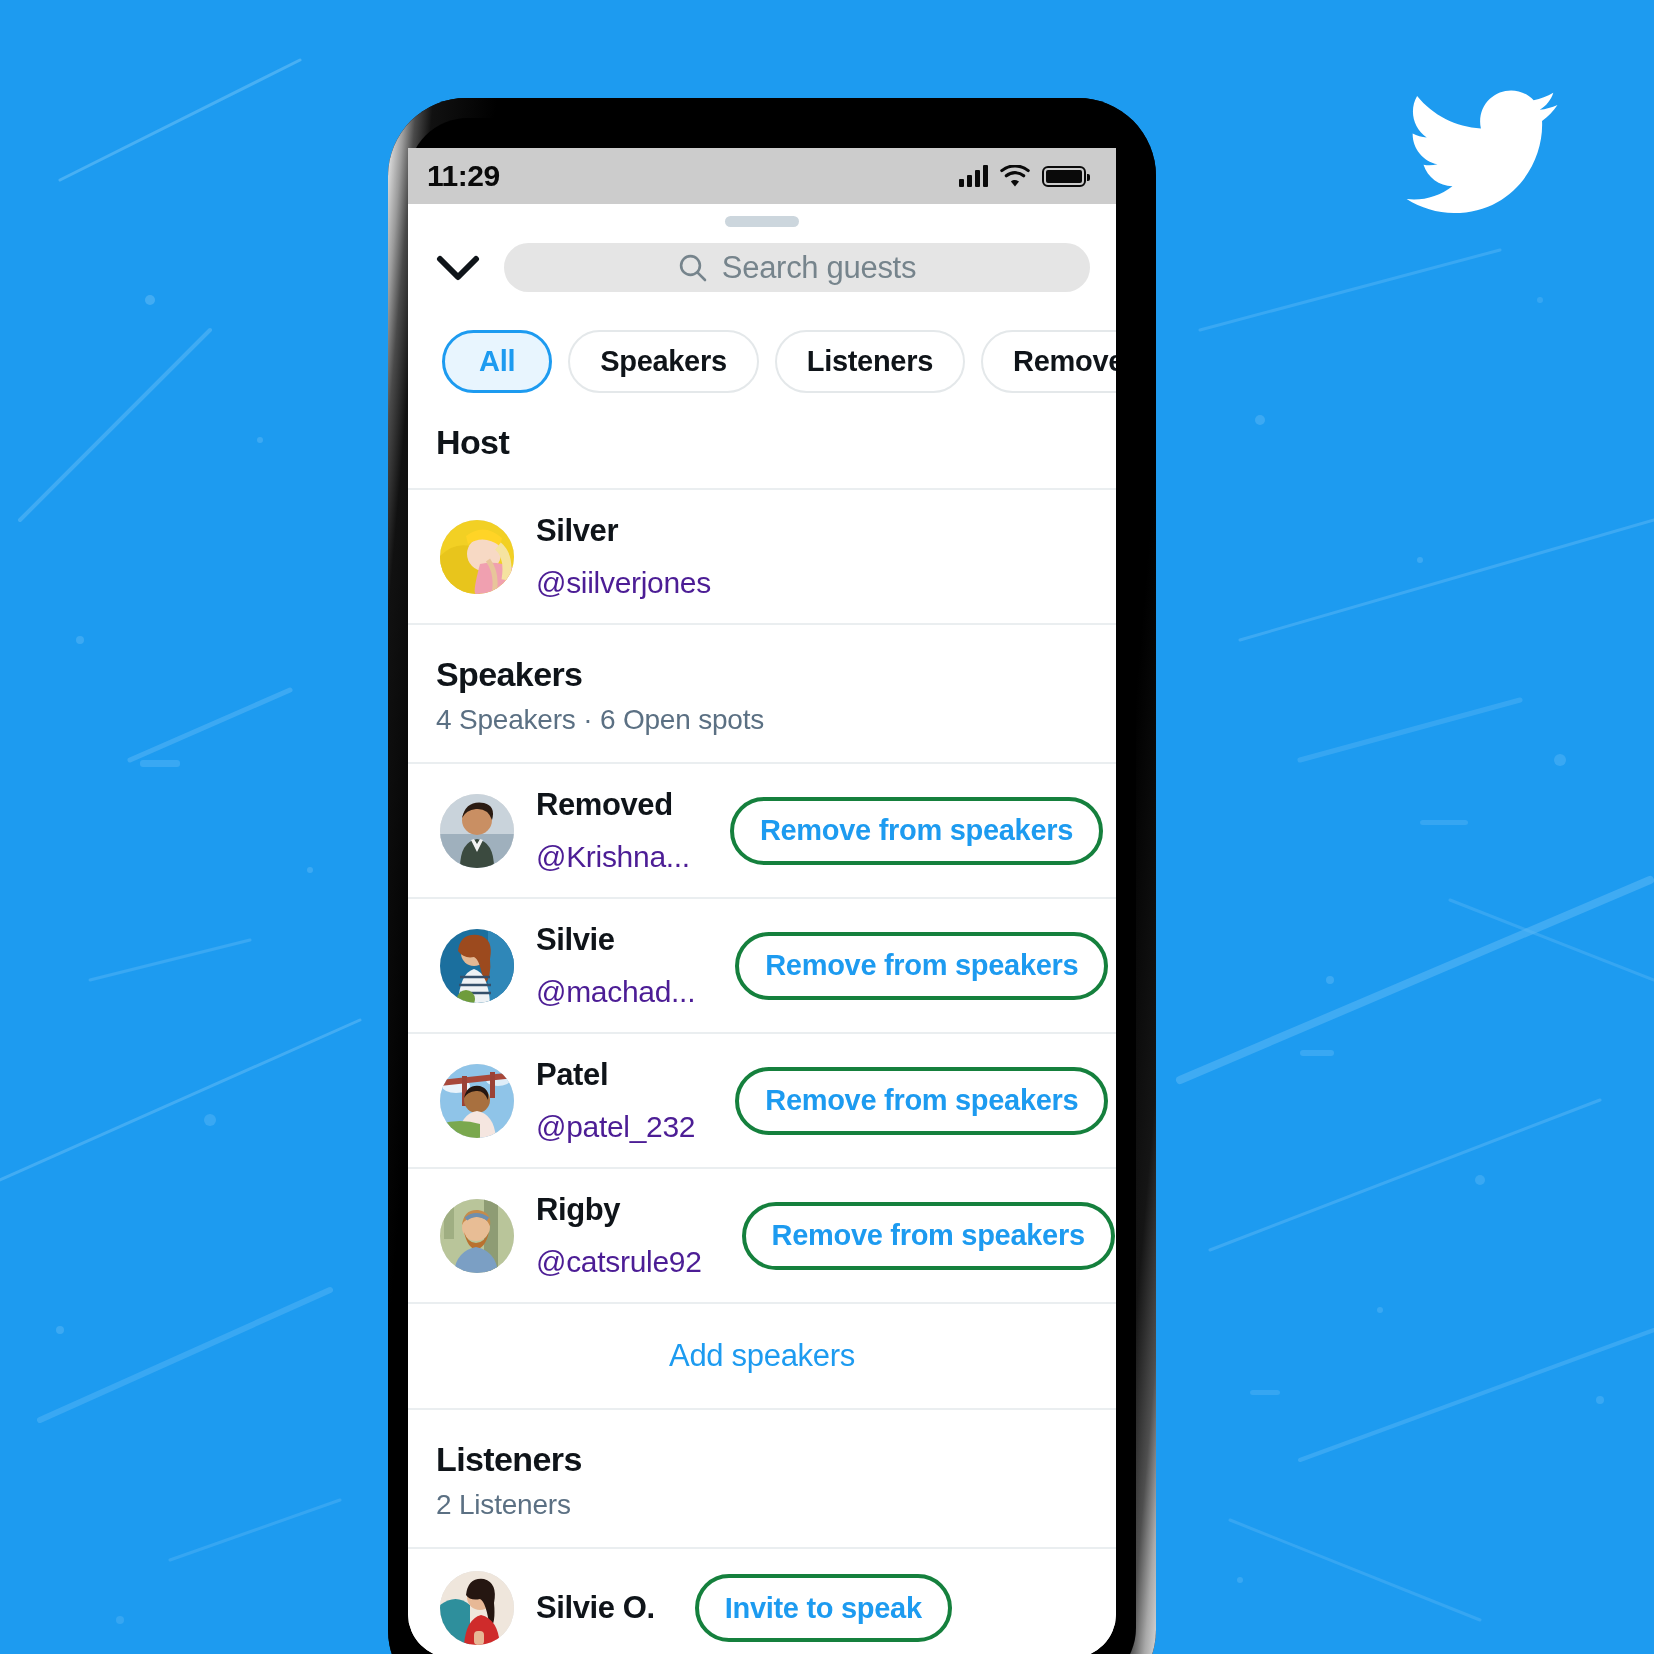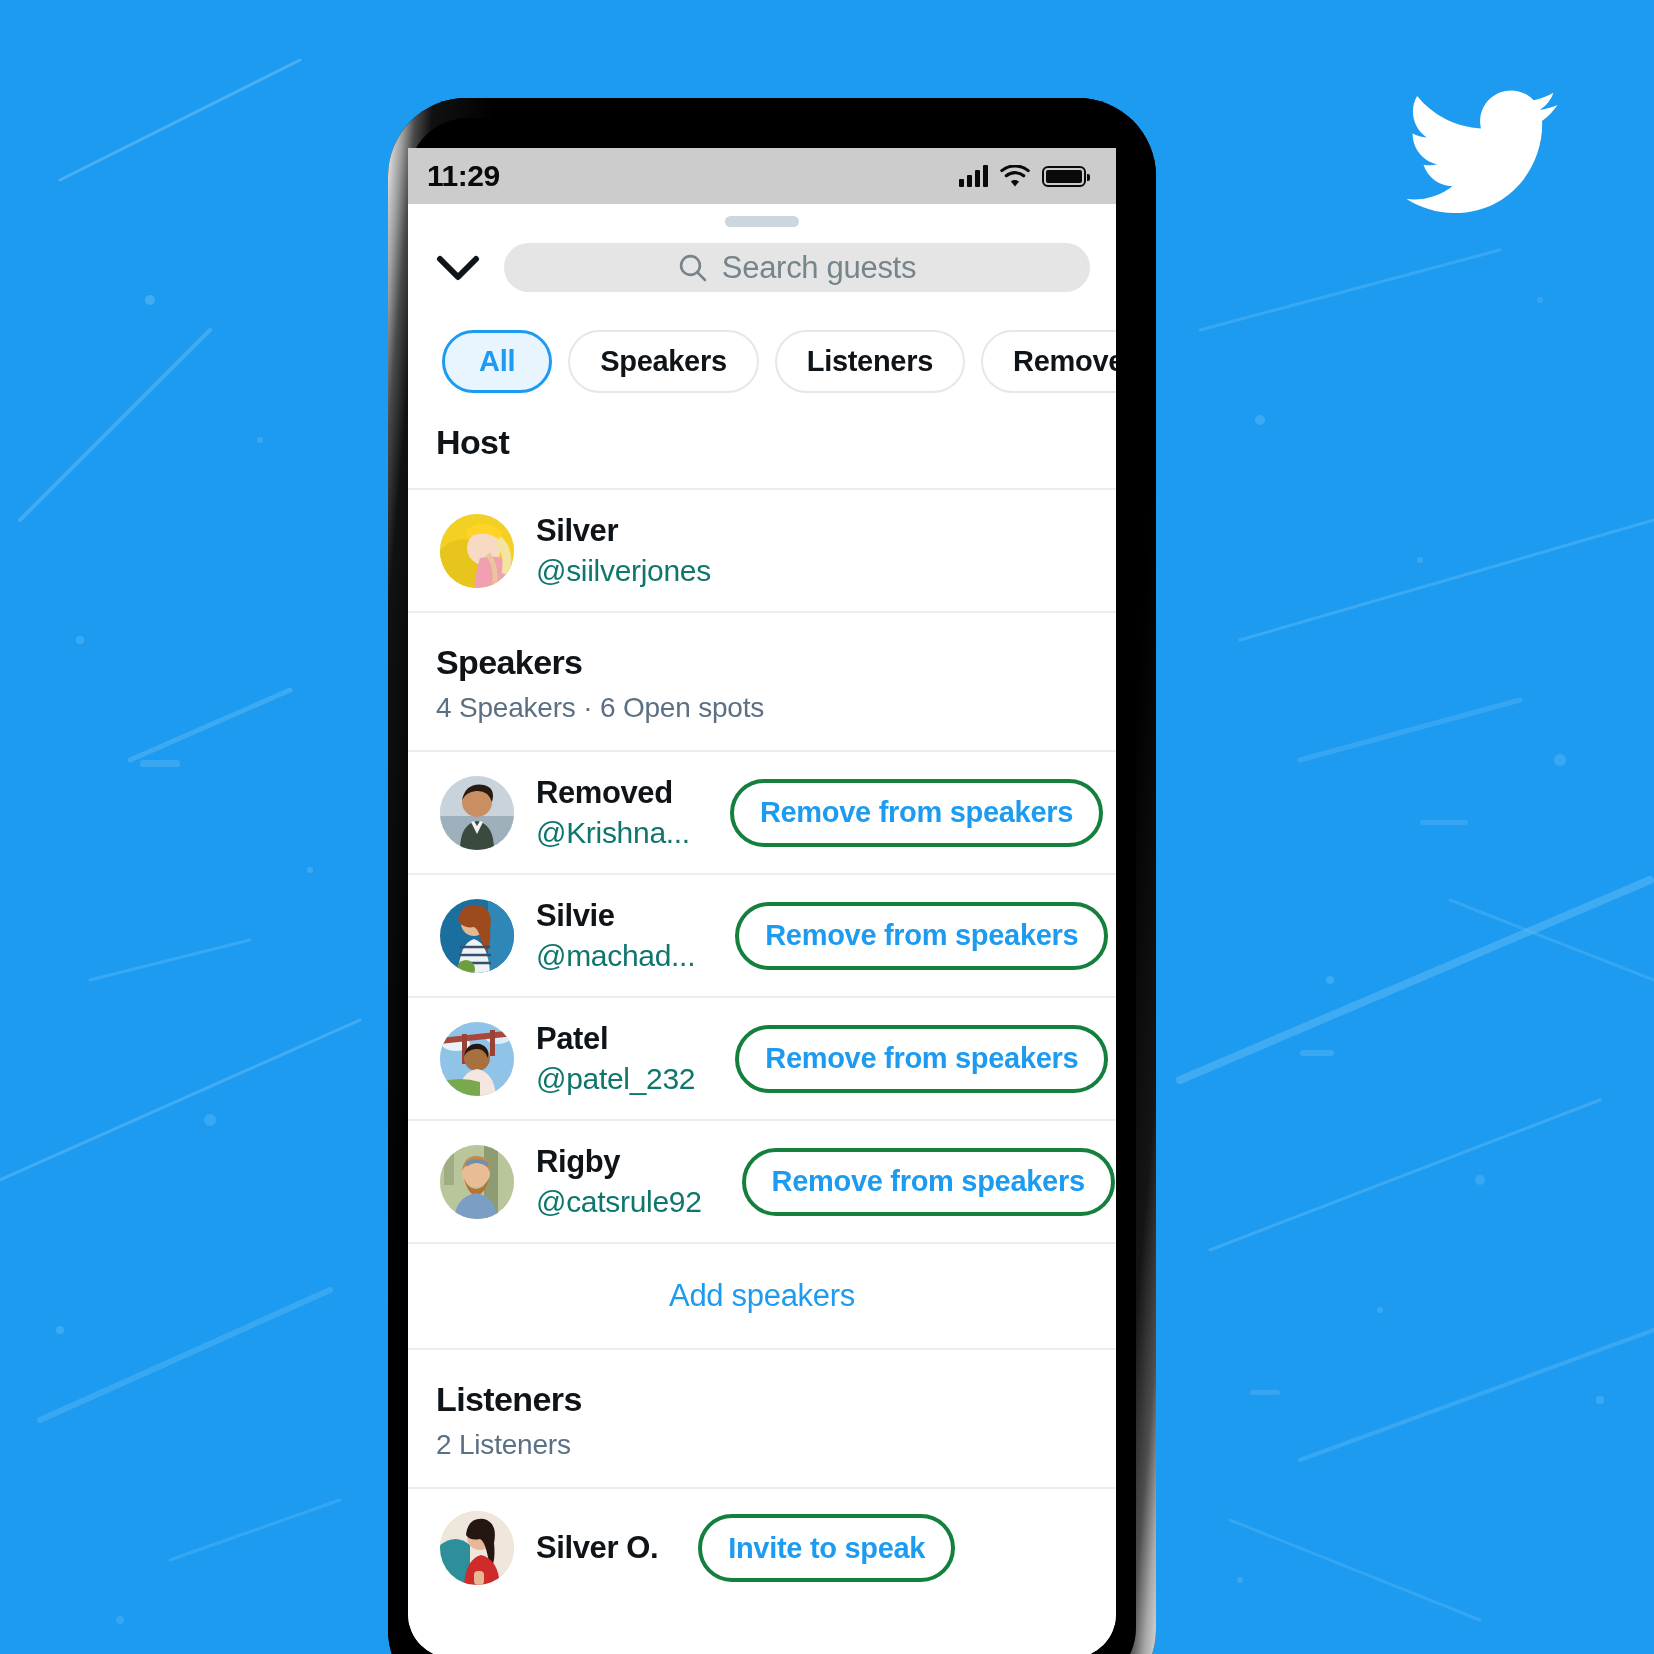--- a/index.html
+++ b/index.html
@@ -176,22 +176,22 @@
     flex: 0 0 auto; overflow: hidden; position: relative;
     background: #ddd;
   }
   .avatar svg { display: block; width: 100%; height: 100%; }
   .person { min-width: 0; flex: 0 0 auto; }
   .p-name {
     font-size: 31px; font-weight: bold; color: #0f1419; letter-spacing: -.4px;
     line-height: 1.22;
   }
   .p-handle {
-    font-size: 30px; color: #0f766e; letter-spacing: -.3px;
-    line-height: 1.24; margin-top: 2px;
+    font-size: 30px; color: #4c1d95; letter-spacing: -.3px;
+    line-height: 1.24; margin-top: 14px;
   }
   .action-btn {
     margin-left: 18px;
     height: 68px;
     border: 4px solid #15803d;
     border-radius: 36px;
     background: #fff;
     color: #1d9bf0;
     font-size: 29px; font-weight: bold; letter-spacing: -.3px;
     display: flex; align-items: center; justify-content: center;
@@ -439,21 +439,21 @@
             <svg viewBox="0 0 74 74">
                 <rect width="74" height="74" fill="#efe6dc"></rect>
                 <path d="M0 34 Q16 22 30 34 L30 74 L0 74Z" fill="#2e8f9c"></path>
                 <circle cx="40" cy="26" r="13" fill="#e7b896"></circle>
                 <path d="M26 24 Q28 6 44 8 Q58 12 54 32 Q56 52 50 58 Q46 30 40 28 Q30 30 26 24Z" fill="#251611"></path>
                 <path d="M24 74 Q26 48 41 44 Q58 48 60 74Z" fill="#cf2b2b"></path>
                 <rect x="34" y="60" width="10" height="14" rx="4" fill="#e7b896"></rect>
               </svg>
           </div>
           <div class="person">
-            <div class="p-name">Silver O.</div>
+            <div class="p-name">Silvie O.</div>
           </div>
           <div class="action-btn">Invite to speak</div>
         </div>
 
       </div>
     </div>
   </div>
 </div>
 
 </body></html>

